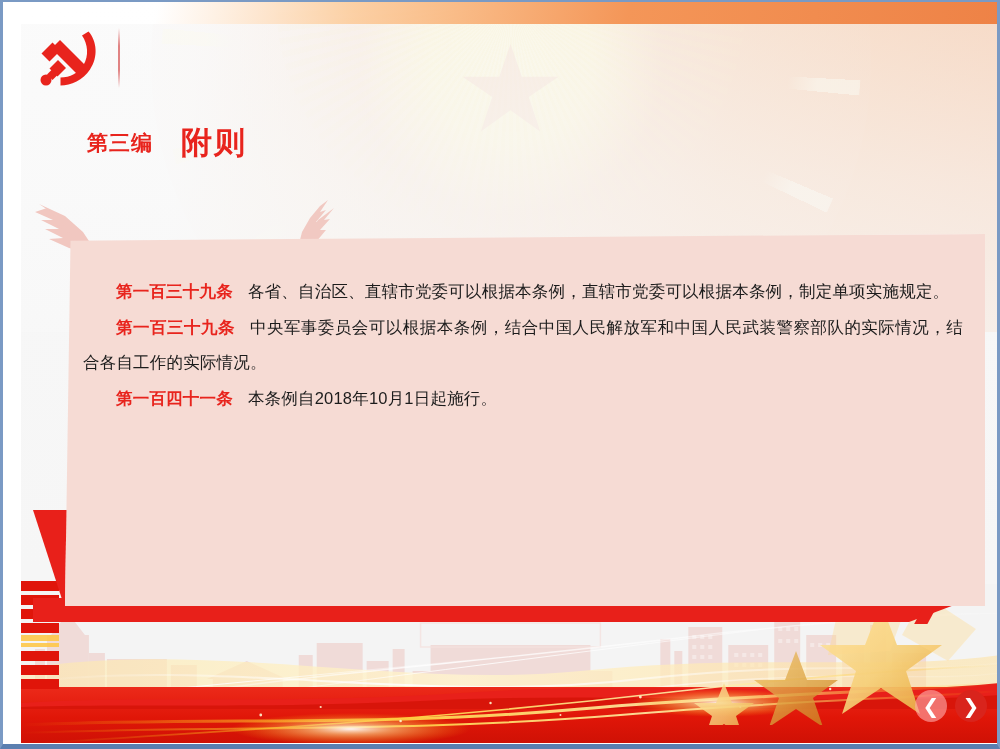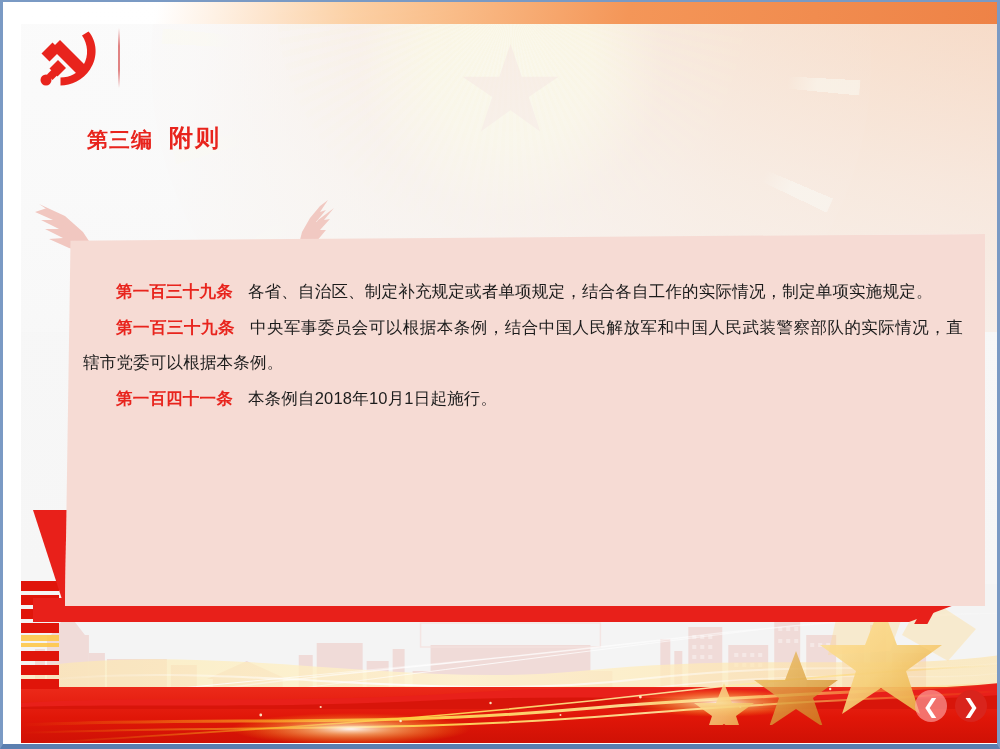--- a/index.html
+++ b/index.html
@@ -164,34 +164,34 @@
     height: 60px;
     background: linear-gradient(180deg, rgba(226,132,132,0.0) 0%, rgba(220,110,110,0.85) 30%, rgba(220,110,110,0.85) 70%, rgba(226,132,132,0.0) 100%);
     z-index: 6;
   }
 
   .title-row {
     position: absolute;
     left: 66px;
     top: 120px;
     display: flex;
-    align-items: flex-end;
-    gap: 16px;
+    align-items: center;
+    gap: 28px;
     z-index: 6;
     white-space: nowrap;
   }
   .title-pre {
     color: #e8241d;
     font-size: 21px;
     font-weight: 700;
     letter-spacing: 1px;
   }
   .title-main {
     color: #e8241d;
-    font-size: 24px;
+    font-size: 31px;
     font-weight: 700;
     letter-spacing: 2px;
   }
 
   
   .wing {
     position: absolute;
     z-index: 2;
     pointer-events: none;
   }
@@ -432,24 +432,24 @@
       </svg>
     </div>
 
     <div class="red-wedge-left"></div>
     <div class="red-band"></div>
     <div class="red-band-tail"></div>
 
     <div class="card"></div>
     <div class="card-inner">
       <p class="para">
-        <span class="art-no">第一百三十九条</span><span>各省、自治区、制定补充规定或者单项规定，结合各自工作的实际情况，制定单项实施规定。</span>
+        <span class="art-no">第一百三十九条</span><span>各省、自治区、直辖市党委可以根据本条例，直辖市党委可以根据本条例，制定单项实施规定。</span>
       </p>
       <p class="para">
-        <span class="art-no">第一百三十九条</span><span>中央军事委员会可以根据本条例，结合中国人民解放军和中国人民武装警察部队的实际情况，直辖市党委可以根据本条例。</span>
+        <span class="art-no">第一百三十九条</span><span>中央军事委员会可以根据本条例，结合中国人民解放军和中国人民武装警察部队的实际情况，结合各自工作的实际情况。</span>
       </p>
       <p class="para">
         <span class="art-no">第一百四十一条</span><span>本条例自2018年10月1日起施行。</span>
       </p>
     </div>
 
     <div class="bottom-deco">
 
       <svg class="skyline" viewBox="0 0 980 126" preserveAspectRatio="none">
         <g fill="#eab8b1" opacity="0.75">

